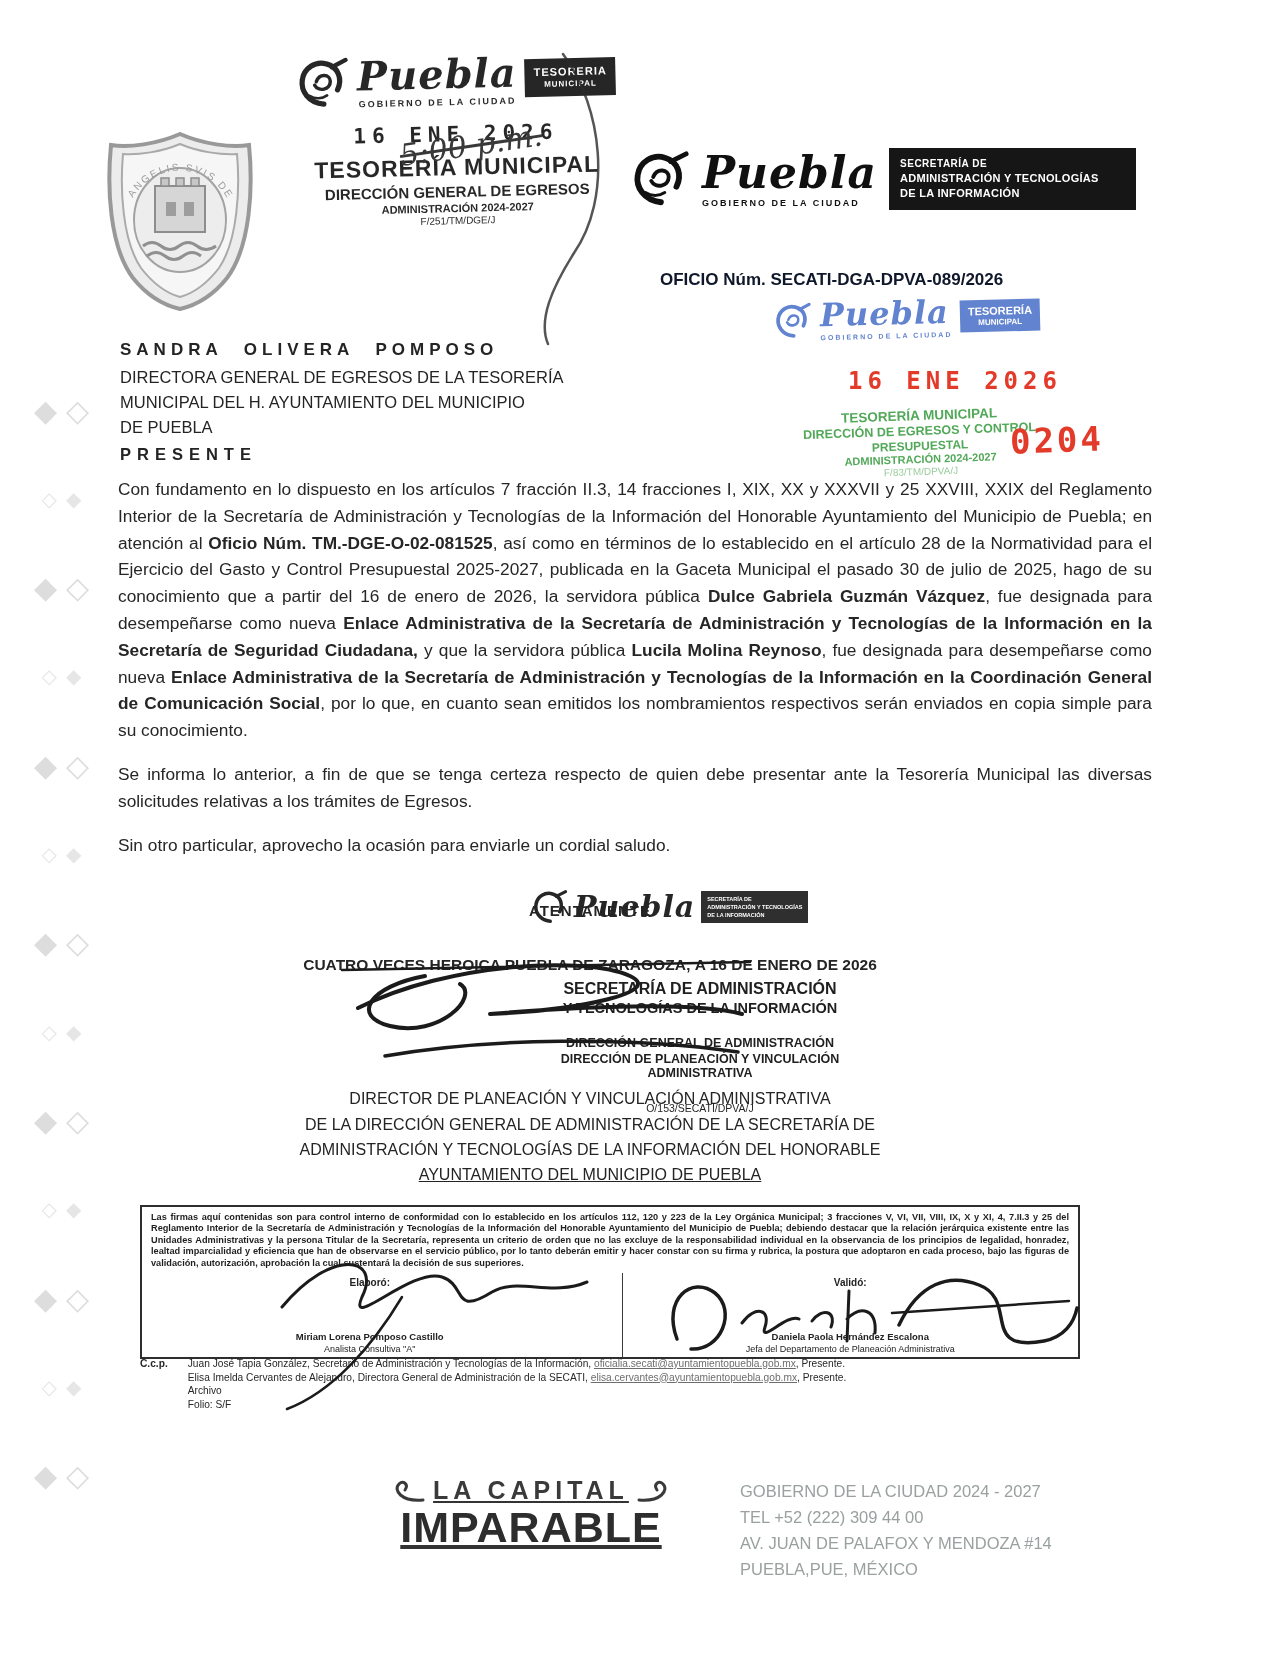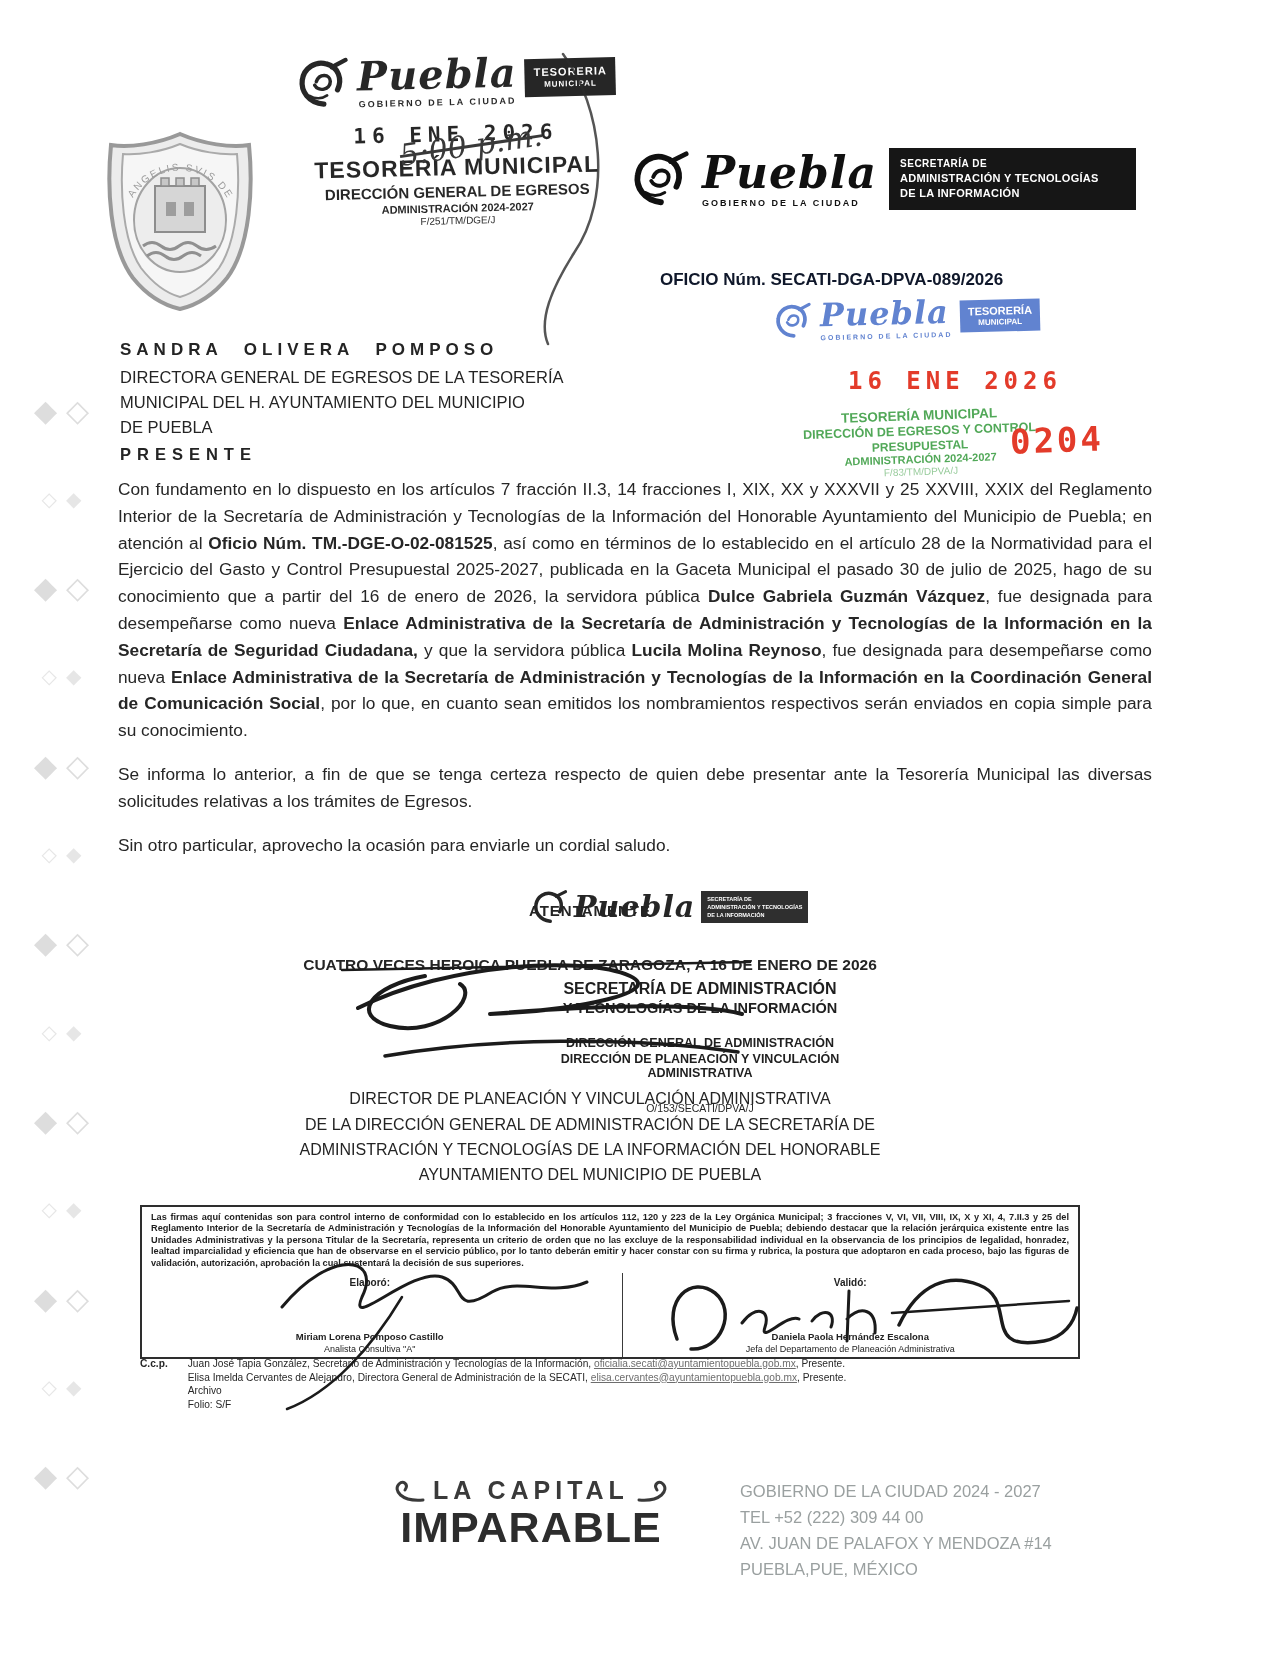--- a/index.html
+++ b/index.html
@@ -98,21 +98,21 @@
   .closing .stamp1{top:82px;font-size:16px;}
   .closing .stamp2{top:102px;font-size:14.5px;}
   .closing .s3{top:138px;font-size:12.5px;}
   .closing .s4{top:154px;font-size:12.5px;}
   .closing .s5{top:168px;font-size:12.5px;}
   .closing .s6{top:204px;font-size:10.5px;font-weight:400;}
   .closing .signer{top:164px;font-size:16.5px;font-weight:700;z-index:2;}
   .closing .t1{top:192px;font-size:16px;}
   .closing .t2{top:218px;font-size:16px;}
   .closing .t3{top:243px;font-size:16px;}
-  .closing .t4{top:268px;font-size:16px;}
+  .closing .t4{top:268px;font-size:16px;text-decoration:underline;}
   .sig-main{position:absolute;left:240px;top:50px;width:430px;height:145px;z-index:3;}
   .sig{fill:none;stroke:#1b1b1b;stroke-linecap:round;stroke-linejoin:round;}
 
   
   .control-box{position:absolute;left:140px;top:1205px;width:936px;border:2px solid #2e2e2e;z-index:2;}
   .control-box .legal{padding:5px 9px 4px;font-size:9.2px;line-height:11.4px;text-align:justify;
                       font-weight:600;color:#1f1f1f;}
   .sign-row{display:flex;height:84px;position:relative;}
   .sign-row .cell{flex:1;position:relative;text-align:center;}
   .sign-row .cell.right{border-left:1.5px solid #3a3a3a;margin-left:24px;}
@@ -122,21 +122,21 @@
   .sig-elaboro{position:absolute;left:110px;top:-46px;width:350px;height:190px;z-index:3;pointer-events:none;}
   .sig-valido{position:absolute;left:505px;top:-12px;width:440px;height:105px;z-index:3;pointer-events:none;}
 
   
   .ccp{position:absolute;left:140px;top:1357px;display:flex;gap:20px;font-size:10.2px;
        line-height:13.5px;color:#272727;z-index:1;}
   .ccp .ccp-label{font-weight:700;}
   .mail{text-decoration:underline;color:#6d6d6d;}
 
   
-  .capital{position:absolute;left:385px;top:1476px;width:292px;text-align:center;color:#333;}
+  .capital{position:absolute;left:385px;top:1476px;width:292px;text-align:center;color:#333;text-decoration:underline;}
   .cap-top{display:flex;align-items:center;justify-content:center;gap:8px;font-size:25px;
            font-weight:700;letter-spacing:5px;color:#3a3a3a;}
   .cap-bottom{font-size:43px;font-weight:900;letter-spacing:1px;margin-top:-2px;color:#2d2d2d;}
   .footer-right{position:absolute;left:740px;top:1478px;font-size:16.5px;line-height:26px;color:#9aa0a0;}
 </style>
 </head>
 <body>
 
 <div class="page">
 

